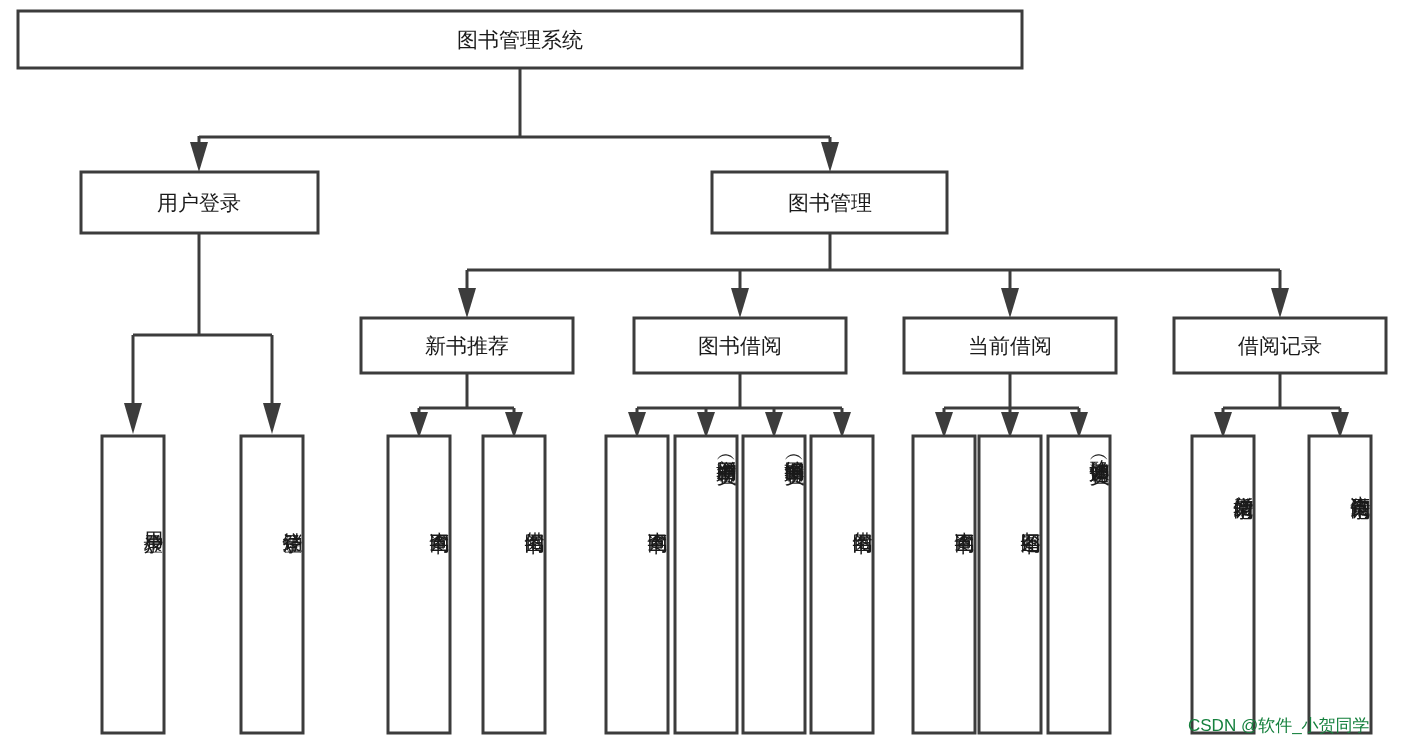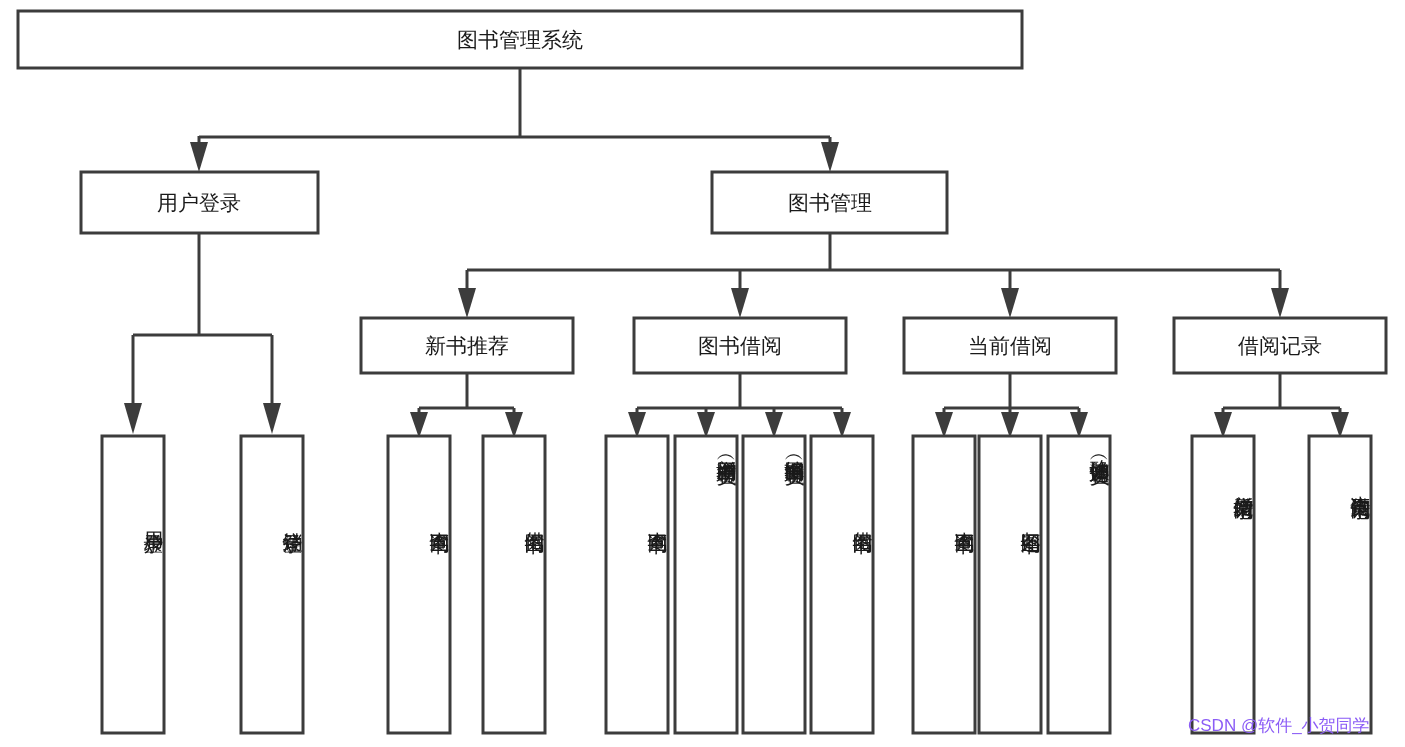--- a/index.html
+++ b/index.html
@@ -62,21 +62,21 @@
     line-height: 1;
     text-align: center;
     pointer-events: none;
   }
   .watermark {
     position: absolute;
     left: 1188px;
     top: 714px;
     font-family: "Liberation Sans", "DejaVu Sans", sans-serif;
     font-size: 17px;
-    color: #8b5cf6;
+    color: #15803d;
     white-space: nowrap;
     text-align: center;
   }
 </style>
 </head>
 <body>
 
 <div id="diagram-root">
 
   <svg id="tree-svg" viewBox="0 0 1405 747">

